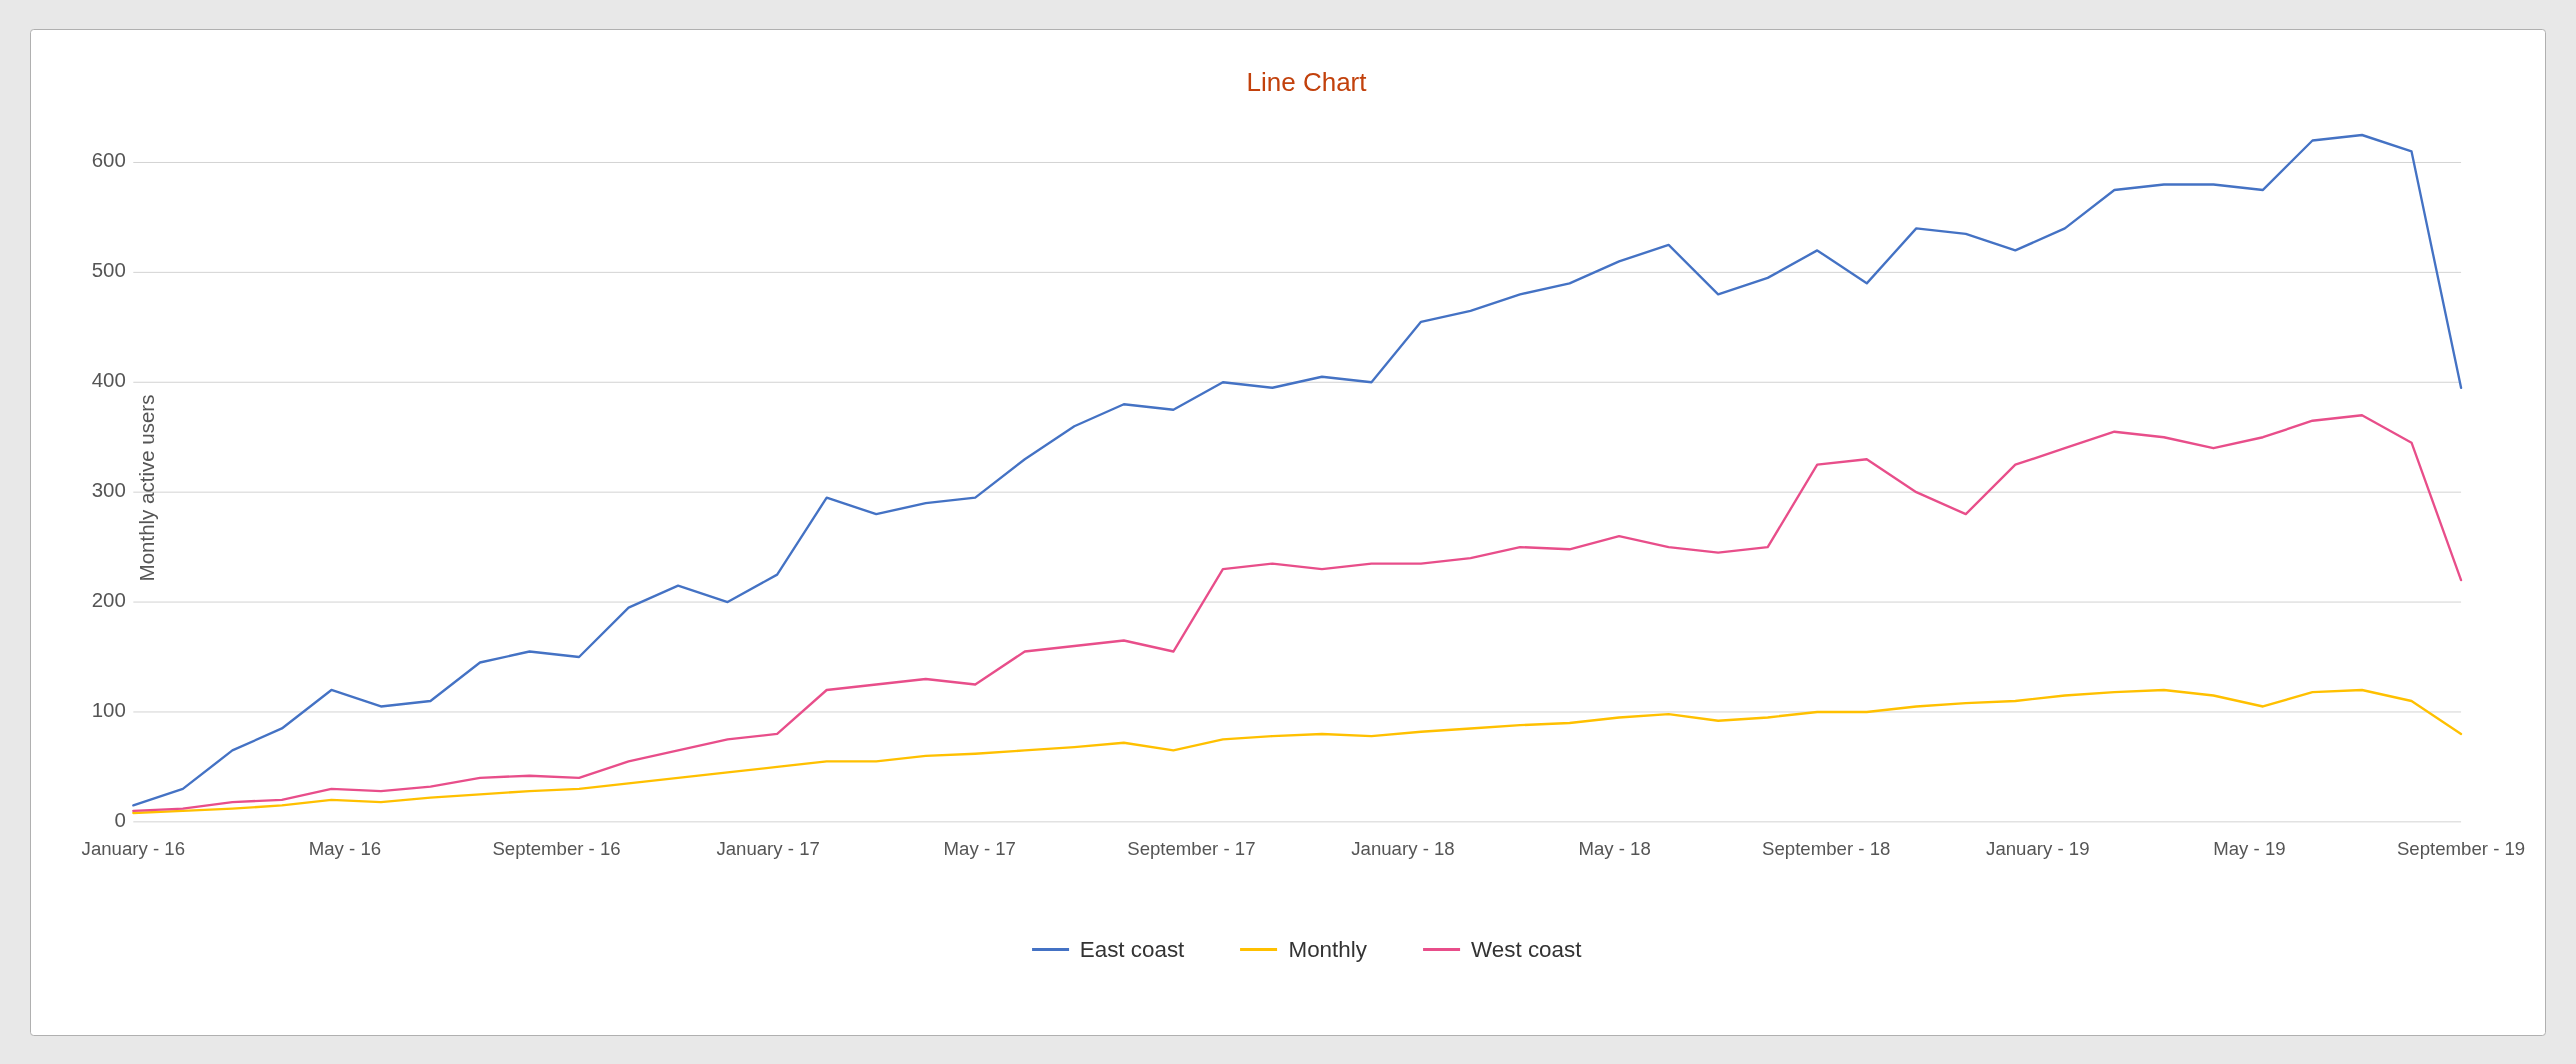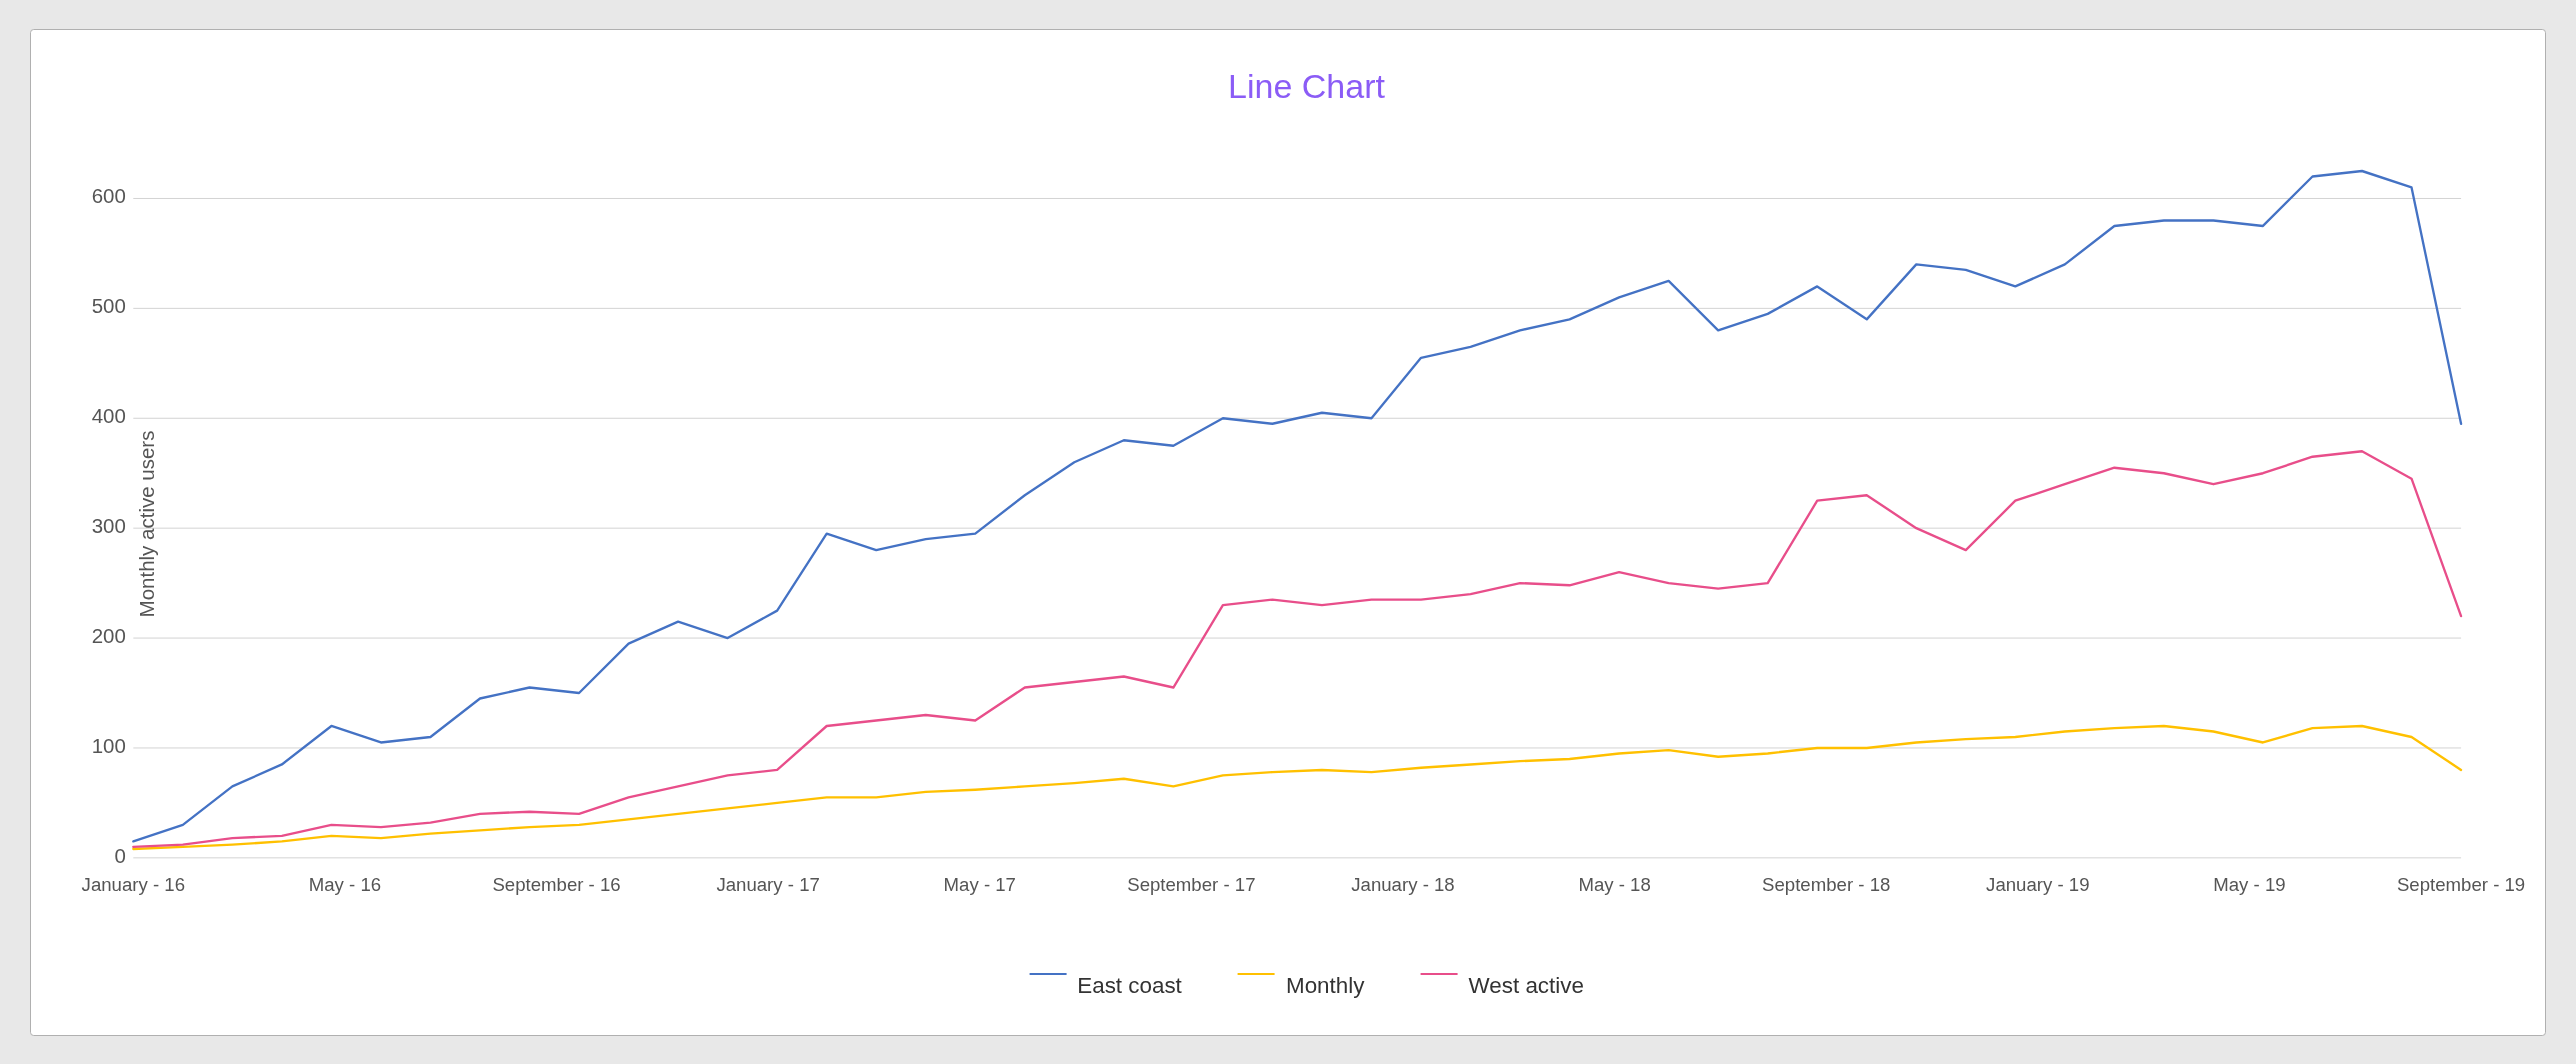--- a/index.html
+++ b/index.html
@@ -15,24 +15,23 @@
       background: #ffffff;
       border: 1.4px solid #b0b0b0;
       border-radius: 3.7px;
       width: 2516px;
       height: 1007px;
       position: relative;
       padding: 37px 56px 112px 93px;
     }
     .chart-title {
       text-align: center;
-      font-size: 34px;
+      font-size: 26px;
       font-weight: normal;
-      color: #8b5cf6;
-      margin-bottom: 28px;
+      color: #c2410c;
     }
     .chart-area {
       position: relative;
       width: 100%;
       height: calc(100% - 75px);
     }
     .y-axis-label {
       position: absolute;
       left: -70px;
       top: 50%;
@@ -52,21 +51,21 @@
       left: 50%;
       transform: translateX(-50%);
       display: flex;
       gap: 56px;
       align-items: center;
       font-size: 22.4px;
       color: #333;
     }
     .legend-item {
       display: flex;
-      align-items: flex-start;
+      align-items: center;
       gap: 11.2px;
     }
     .legend-line {
       width: 37px;
       height: 2.8px;
     }
   </style>
 </head>
 <body>
 
@@ -109,18 +108,18 @@
         <div class="legend-item">
           <div class="legend-line" style="background-color: rgb(68, 114, 196);"></div>
           <span>East coast</span>
         </div>
         <div class="legend-item">
           <div class="legend-line" style="background-color: rgb(255, 192, 0);"></div>
           <span>Monthly</span>
         </div>
         <div class="legend-item">
           <div class="legend-line" style="background-color: rgb(232, 78, 138);"></div>
-          <span>West active</span>
+          <span>West coast</span>
         </div>
       </div>
   </div>
 </div>
 
 
 </body></html>

